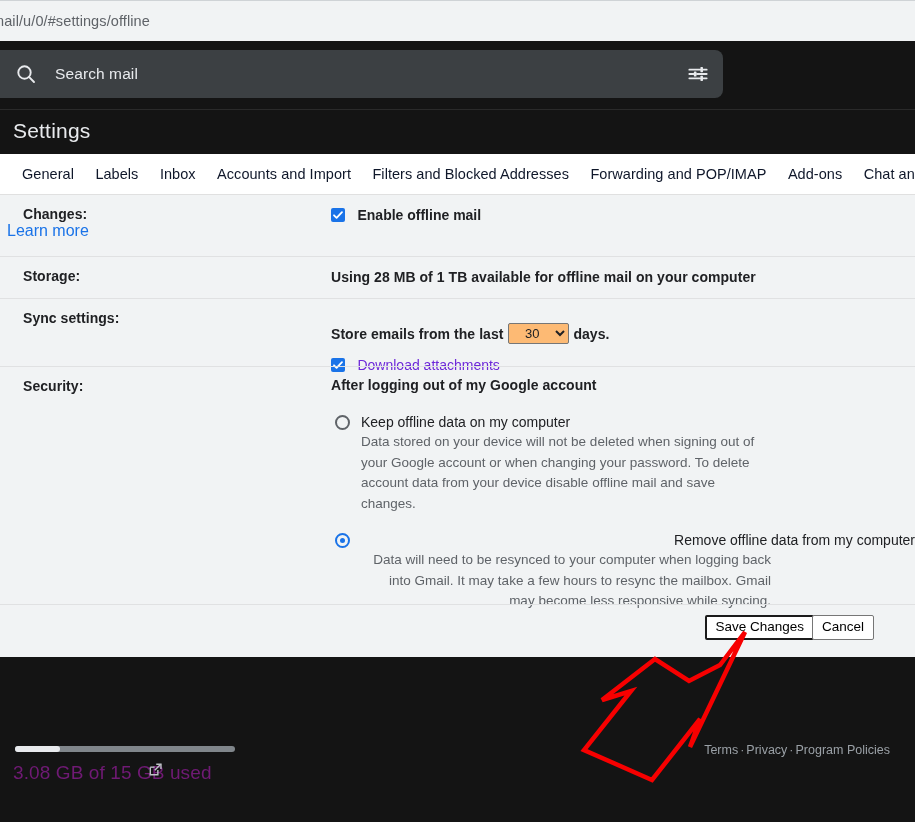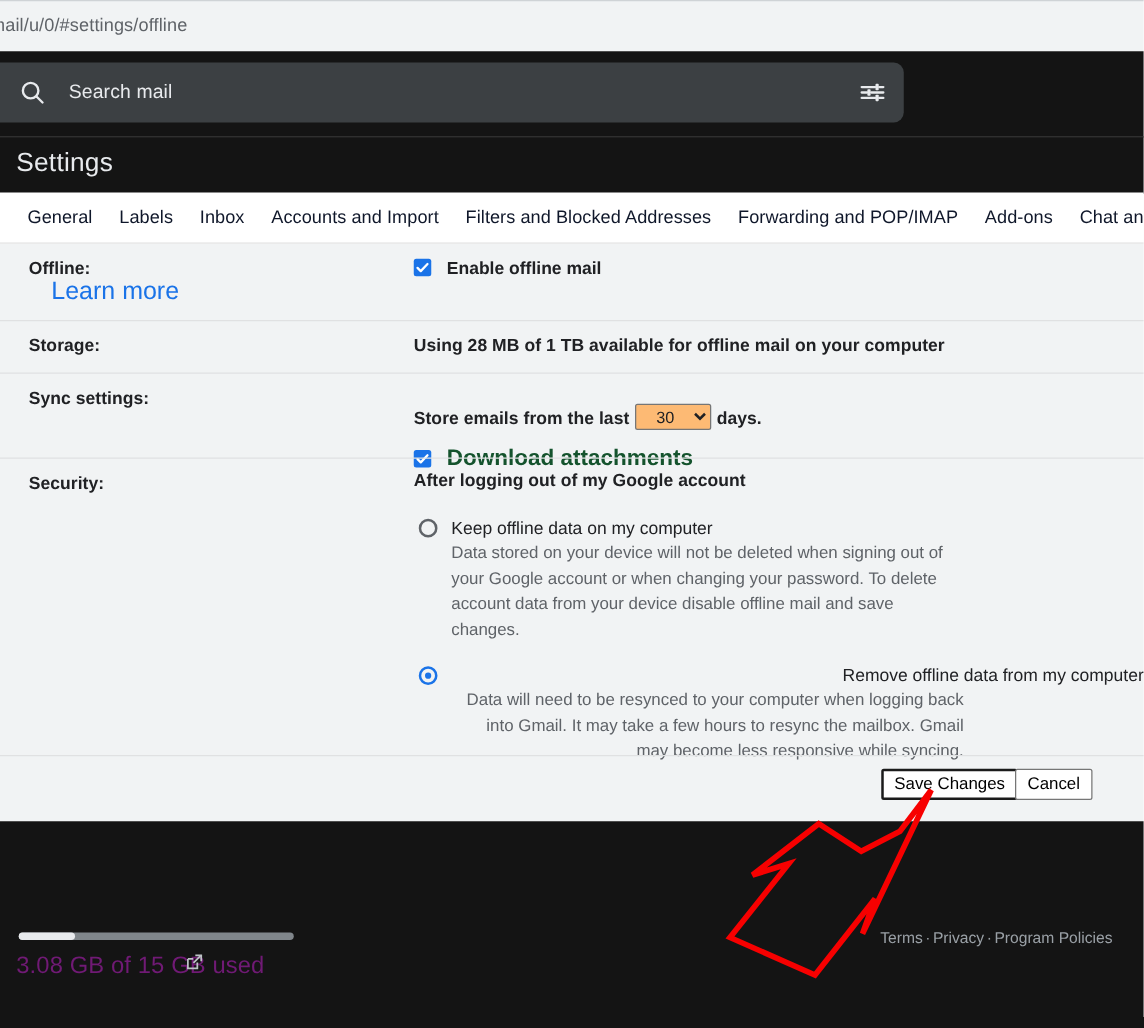--- a/index.html
+++ b/index.html
@@ -144,23 +144,23 @@
     position: absolute;
     left: 23px;
     top: 11px;
     font-size: 14px;
     font-weight: bold;
     color: #202124;
     letter-spacing: 0.05px;
   }
   .row-sublink {
     position: absolute;
-    left: 41px;
+    left: 7px;
     top: 27px;
-    font-size: 20px;
+    font-size: 16px;
     color: #1a73e8;
     text-decoration: none;
     cursor: pointer;
     text-align: center;
   }
   .row-body {
     position: absolute;
     left: 331px;
     top: 10px;
     right: 0;
@@ -178,23 +178,22 @@
     margin-right: 8px;
     cursor: pointer;
   }
   .cb svg { position: absolute; left: 1px; top: 1px; }
   .cb-label-bold {
     font-size: 14px;
     font-weight: bold;
     color: #202124;
   }
   .cb-label {
-    font-size: 18px;
-    color: #14532d;
-    font-weight: bold;
+    font-size: 14px;
+    color: #6d28d9;
   }
   .body-text-bold {
     font-size: 14px;
     font-weight: bold;
     color: #202124;
     letter-spacing: 0.05px;
   }
   .sel {
     font-family: "Liberation Sans", sans-serif;
     font-size: 13px;
@@ -393,21 +392,21 @@
     <span class="tab">Accounts and Import</span>
     <span class="tab">Filters and Blocked Addresses</span>
     <span class="tab">Forwarding and POP/IMAP</span>
     <span class="tab">Add-ons</span>
     <span class="tab">Chat and Meet</span>
   </div>
 
   <div class="content">
 
     <div class="row" style="height:61px;">
-      <span class="row-label">Offline:</span>
+      <span class="row-label">Changes:</span>
       <a class="row-sublink">Learn more</a>
       <div class="row-body" style="top:11px;">
         <span class="cb">
           <svg width="12" height="12" viewBox="0 0 12 12">
             <polyline points="2,6.3 4.6,8.9 10,3.2" fill="none" stroke="#ffffff" stroke-width="1.8" stroke-linecap="round" stroke-linejoin="round"></polyline>
           </svg>
         </span>
         <span class="cb-label-bold">Enable offline mail</span>
       </div>
     </div>

